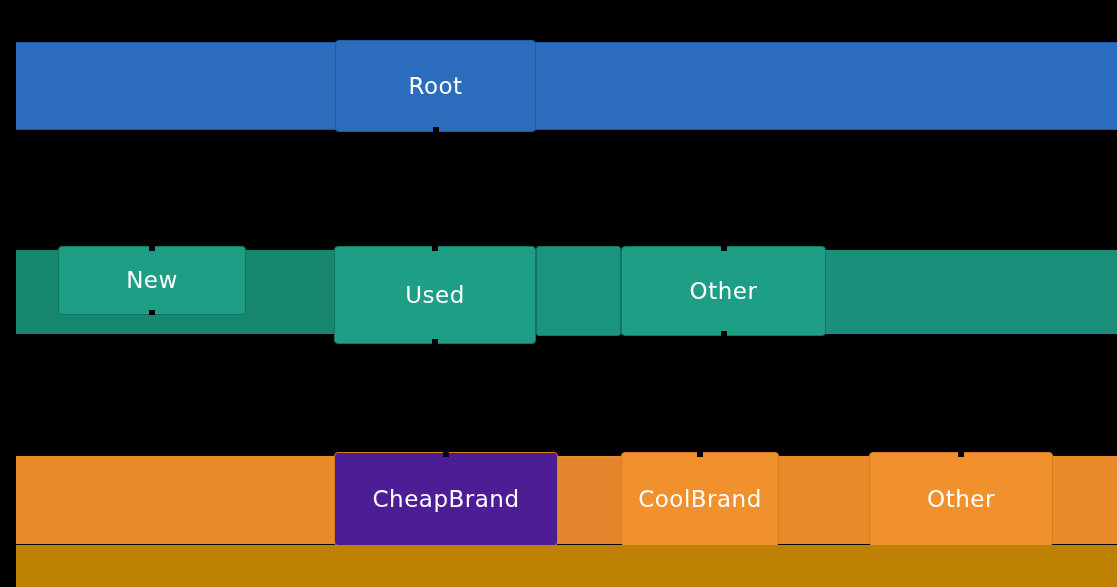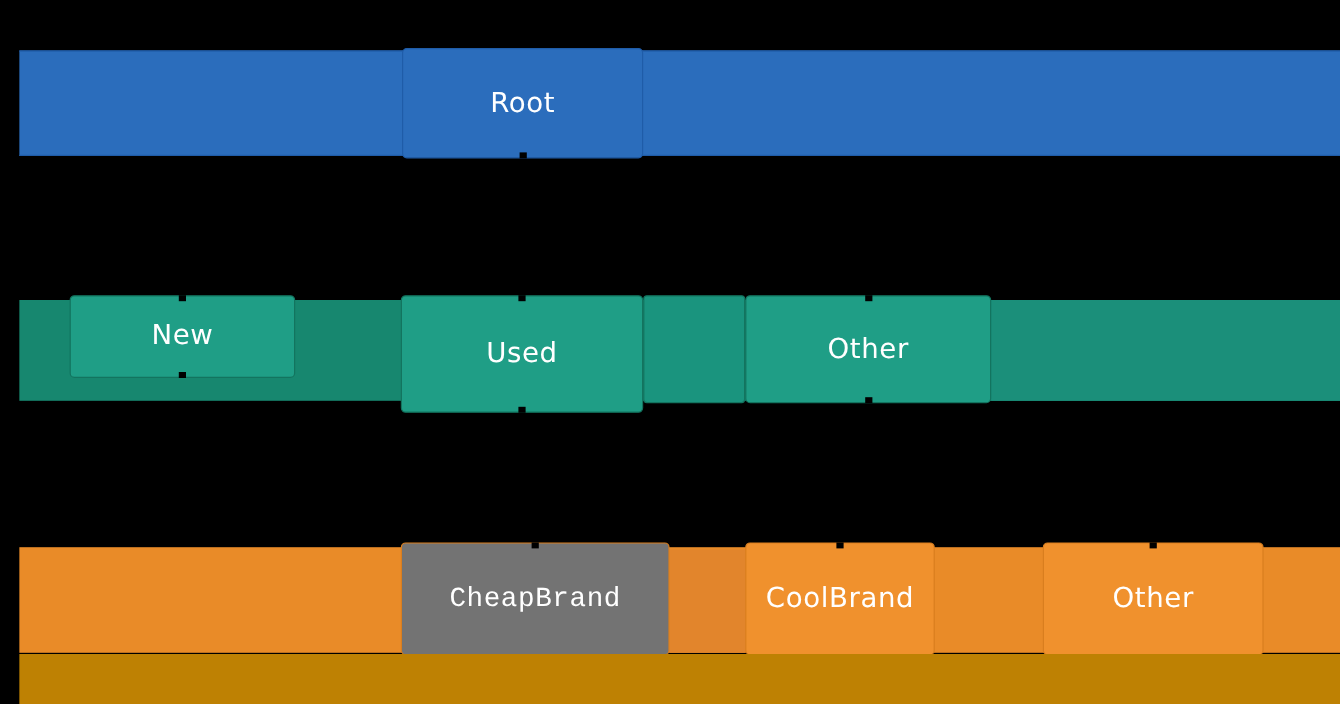--- a/index.html
+++ b/index.html
@@ -58,21 +58,21 @@
       <span class="node-label" style="color: rgb(255, 255, 255);">Used</span>
     </div>
     <div class="node-box unlabeled" style="left: 520px; top: 246px; width: 85px; height: 90px; background: rgb(26, 148, 126); border: 1px solid rgb(19, 116, 95);"></div>
     <div class="node-box" style="left: 605px; top: 246px; width: 205px; height: 90px; background: rgb(31, 158, 134); border: 1px solid rgb(19, 116, 95);">
       <span class="notch top" style="background: rgb(0, 0, 0);"></span>
       <span class="notch bottom" style="background: rgb(0, 0, 0);"></span>
       <span class="node-label" style="color: rgb(255, 255, 255);">Other</span>
     </div>
     <div class="band" style="left: 0px; top: 456px; width: 1117px; height: 88px; background: rgb(233, 139, 40);"></div>
     <div class="segment" style="left: 542px; top: 458px; width: 63px; height: 86px; background: rgb(226, 133, 44);"></div>
-    <div class="node-box" style="left: 318px; top: 452px; width: 224px; height: 94px; background: #737373; border: 1px solid rgb(217, 126, 30); font-family: Liberation Mono, monospace;">
+    <div class="node-box" style="left: 318px; top: 452px; width: 224px; height: 94px; background: #4c1d95; border: 1px solid rgb(217, 126, 30);">
       <span class="notch top" style="background: rgb(0, 0, 0);"></span>
       <span class="node-label" style="color: rgb(255, 255, 255);">CheapBrand</span>
     </div>
     <div class="node-box" style="left: 605px; top: 452px; width: 158px; height: 94px; background: rgb(240, 145, 45); border: 1px solid rgb(217, 126, 30); justify-content: center;">
       <span class="notch top" style="background: rgb(0, 0, 0);"></span>
       <span class="node-label" style="color: rgb(255, 255, 255);">CoolBrand</span>
     </div>
     <div class="node-box" style="left: 853px; top: 452px; width: 184px; height: 94px; background: rgb(240, 145, 45); border: 1px solid rgb(217, 126, 30);">
       <span class="notch top" style="background: rgb(0, 0, 0);"></span>
       <span class="node-label" style="color: rgb(255, 255, 255);">Other</span>

